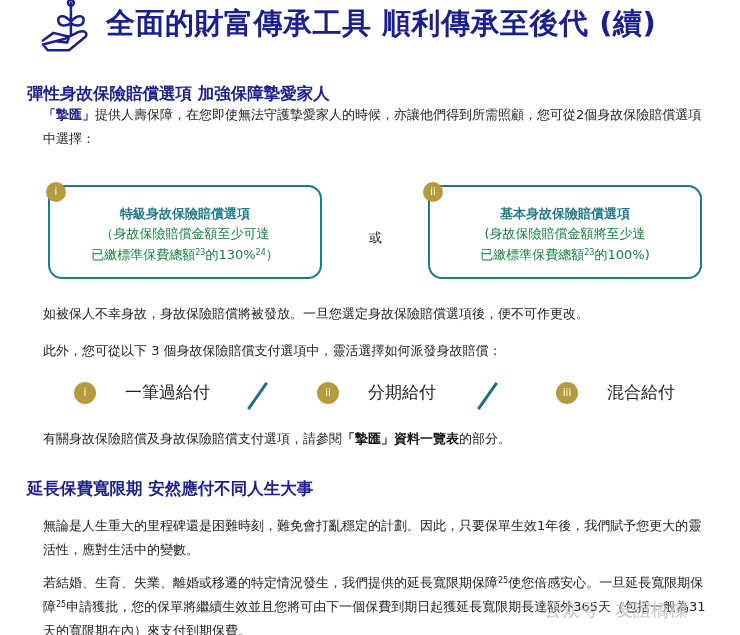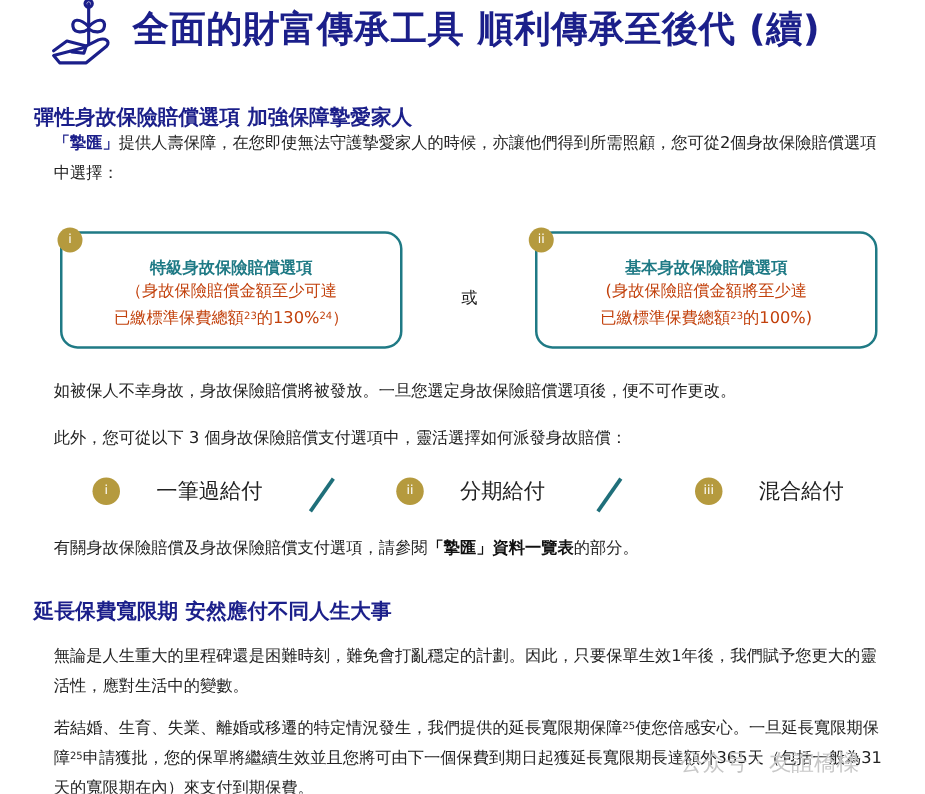--- a/index.html
+++ b/index.html
@@ -8,21 +8,21 @@
   .header { position:absolute; left:40px; top:0; width:700px; height:60px; }
   .logo { position:absolute; left:0; top:0; width:58px; height:58px; }
   .title { position:absolute; left:66px; top:4px; font-size:29px; font-weight:bold; color:#1b1f8a; letter-spacing:0.5px; white-space:nowrap; }
   .h2 { position:absolute; left:27px; font-size:16.5px; font-weight:bold; color:#1b1f8a; white-space:nowrap; }
   .p { position:absolute; left:43px; width:665px; font-size:13px; line-height:24px; color:#222; }
   .brand { color:#1b1f8a; font-weight:bold; }
   .bold { font-weight:bold; color:#111; }
   sup { font-size:8px; vertical-align:top; position:relative; top:-2px; }
   .box { position:absolute; top:185px; width:274px; height:94px; border:2px solid #1f7a85; border-radius:14px; box-sizing:border-box; text-align:center; }
   .box .bt { font-size:13px; font-weight:bold; color:#1f7a85; margin-top:18px; }
-  .box .bl { font-size:13px; color:#c2410c; line-height:21px;text-align:center; }
+  .box .bl { font-size:13px; color:#15803d; line-height:21px;text-align:center; }
   .badge { position:absolute; width:20px; height:20px; border-radius:50%; background:#b59a3e; color:#fff; font-size:10px; text-align:center; line-height:20px; }
   .or { position:absolute; left:369px; top:229px; font-size:13px; }
   .pay { position:absolute; top:381px; height:24px; }
   .pay .badge { position:static; display:inline-block; width:22px; height:22px; line-height:22px; vertical-align:middle; }
   .pay .lbl { font-size:17px; vertical-align:middle; }
   .slash { position:absolute; top:380px; width:3px; height:32px; background:#1f6f7a; transform:rotate(35deg); }
   .wm { position:absolute; left:544px; top:598px; font-size:18px; color:#c8c8c8; white-space:nowrap;text-align:right; }
 </style>
 </head>
 <body>

